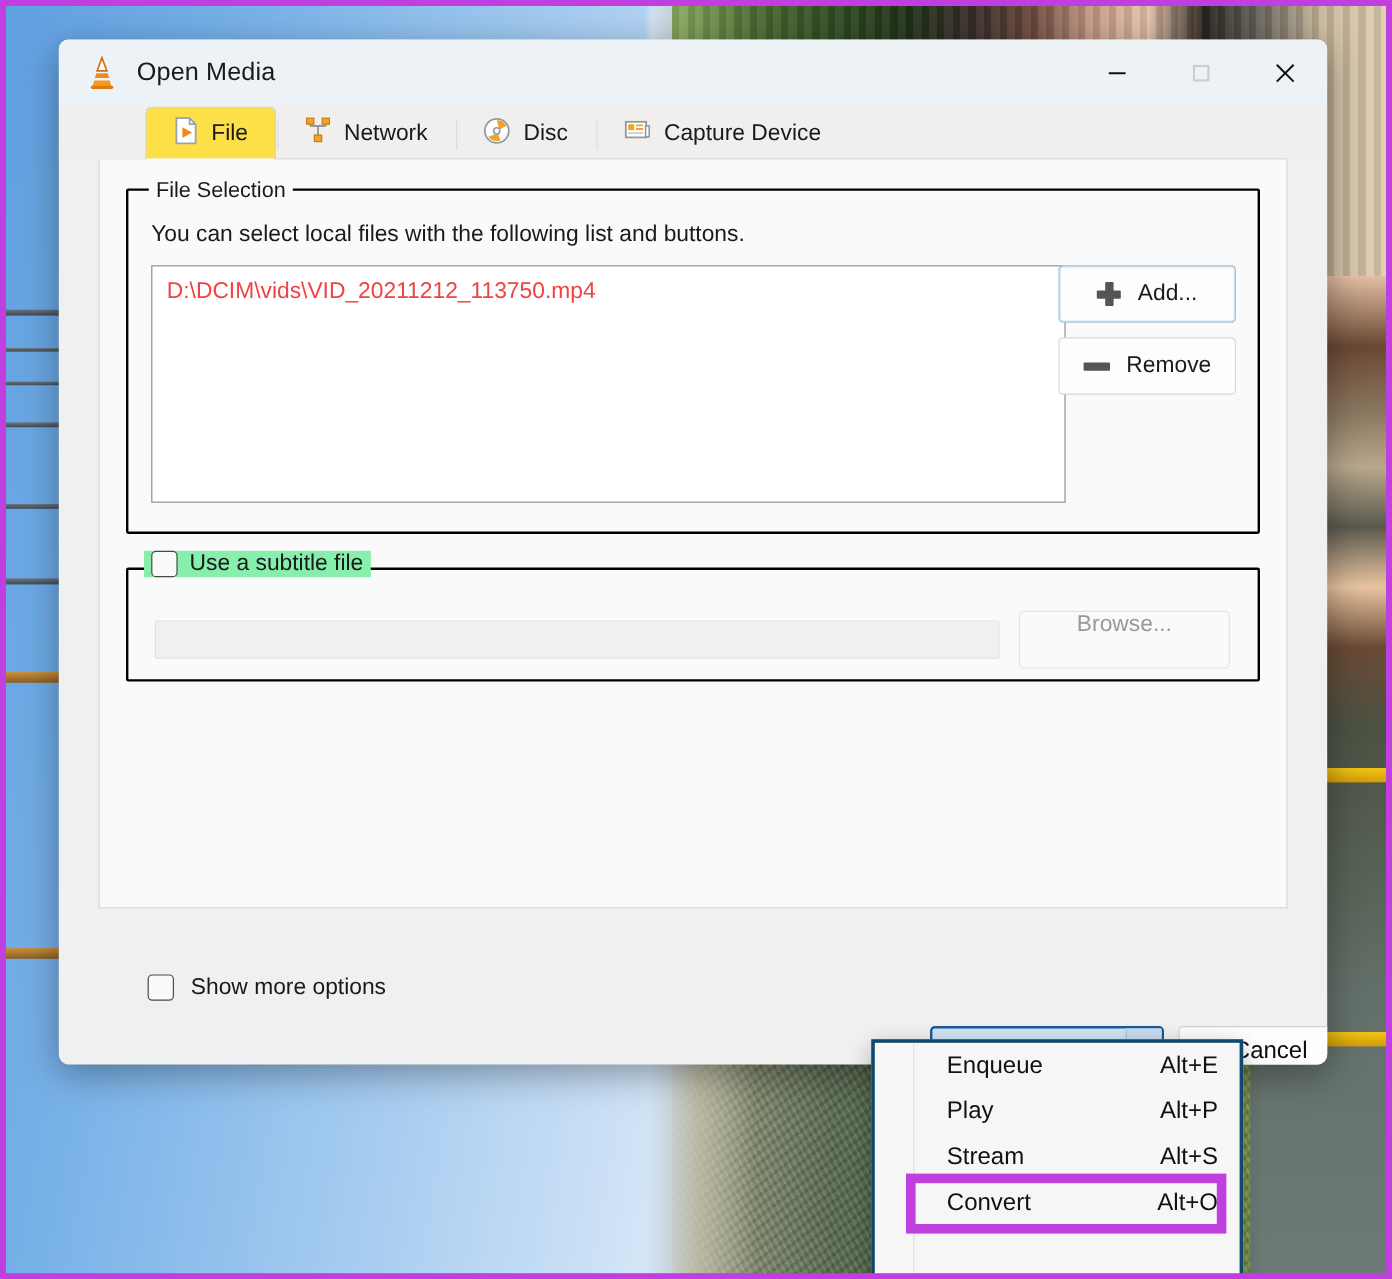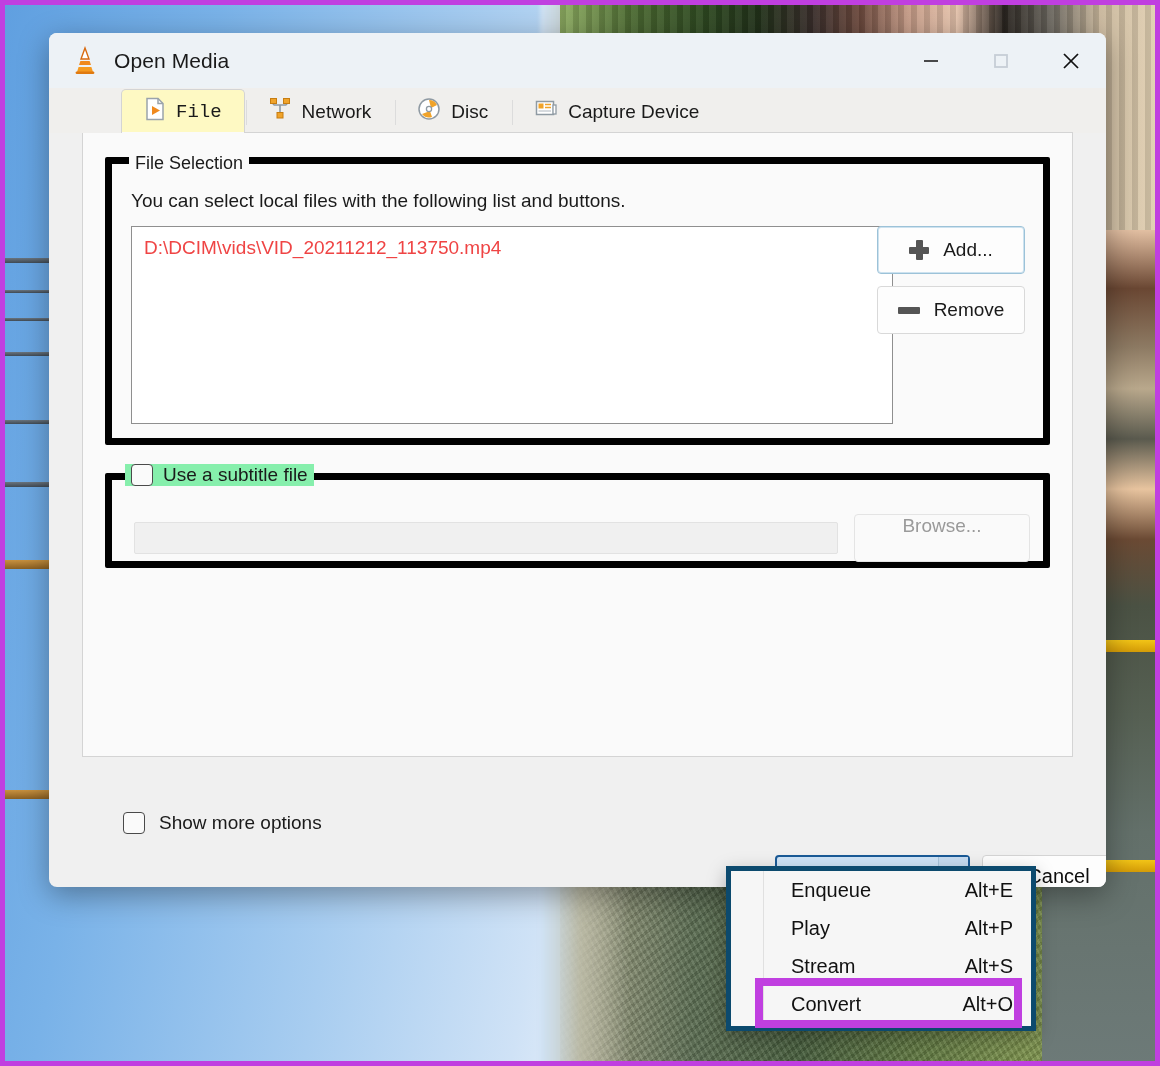--- a/index.html
+++ b/index.html
@@ -107,34 +107,34 @@
     height:1px; background:#d4d4d4;
   }
   .tab {
     display:flex; align-items:center; gap:10px;
     height:44px; padding:0 22px; font-size:19px; color:#1a1a1a;
     border:1px solid transparent; border-bottom:none; position:relative;
     background:transparent;
   }
   .tab .tsep { position:absolute; left:0; top:10px; bottom:8px; width:1px; background:#dcdcdc; }
   .tab.active {
-    background:#fef9c3; border-color:#d4d4d4; border-top-left-radius:5px;
-    border-top-right-radius:5px; z-index:2;font-family:Liberation Mono, monospace;
+    background:#fde047; border-color:#d4d4d4; border-top-left-radius:5px;
+    border-top-right-radius:5px; z-index:2;
   }
   .tab.active::after {
     content:""; position:absolute; left:0; right:0; bottom:-1px; height:2px; background:#fafafa;
   }
 
   
   .tabpanel {
     margin:0 33px; height:624px; background:#fafafa;
     border:1px solid #d4d4d4; border-top:none; position:relative;
   }
 
-  .groupbox { position:absolute; border:7px solid #000000; border-radius:2px; }
+  .groupbox { position:absolute; border:2px solid #000000; border-radius:2px; }
   .groupbox > .gb-title {
     position:absolute; top:-11px; left:17px; background:#fafafa;
     padding:0 6px; font-size:18px; color:#1a1a1a;
   }
   #file-selection-group { left:22px; top:24px; right:22px; height:288px; }
   #subtitle-group { left:22px; top:340px; right:22px; height:95px; }
   #subtitle-group > .gb-check {
     position:absolute; top:-16px; left:13px; background:#86efac;
     padding:0 6px; display:flex; align-items:center; gap:10px;
     font-size:19px; color:#1a1a1a;
@@ -205,22 +205,22 @@
   }
   #cancel-button {
     position:absolute; left:933px; top:822px; width:153px; height:43px;
     background:#fdfdfd; border:1px solid #d4d4d4; border-radius:4px;
     display:flex; align-items:center; justify-content:center;
     font-size:20px; color:#0d0d0d;
   }
 
   
   #convert-menu {
-    position:absolute; left:726px; top:866px; width:310px; height:165px;
-    background:#f6f6f6; border:5px solid #0c4a6e;
+    position:absolute; left:726px; top:866px; width:310px; height:201px;
+    background:#f6f6f6; border:3px solid #0c4a6e;
     box-shadow:0 6px 18px rgba(0,0,0,.28); z-index:40;
   }
   #convert-menu::before {
     content:""; position:absolute; left:32px; top:0; bottom:0; width:1px; background:#e0e0e0;
   }
   .menu-item {
     height:38px; display:flex; align-items:center;
     padding-left:60px; padding-right:18px; font-size:20px; color:#111;
   }
   .menu-item .mshort { margin-left:auto; color:#111; }

